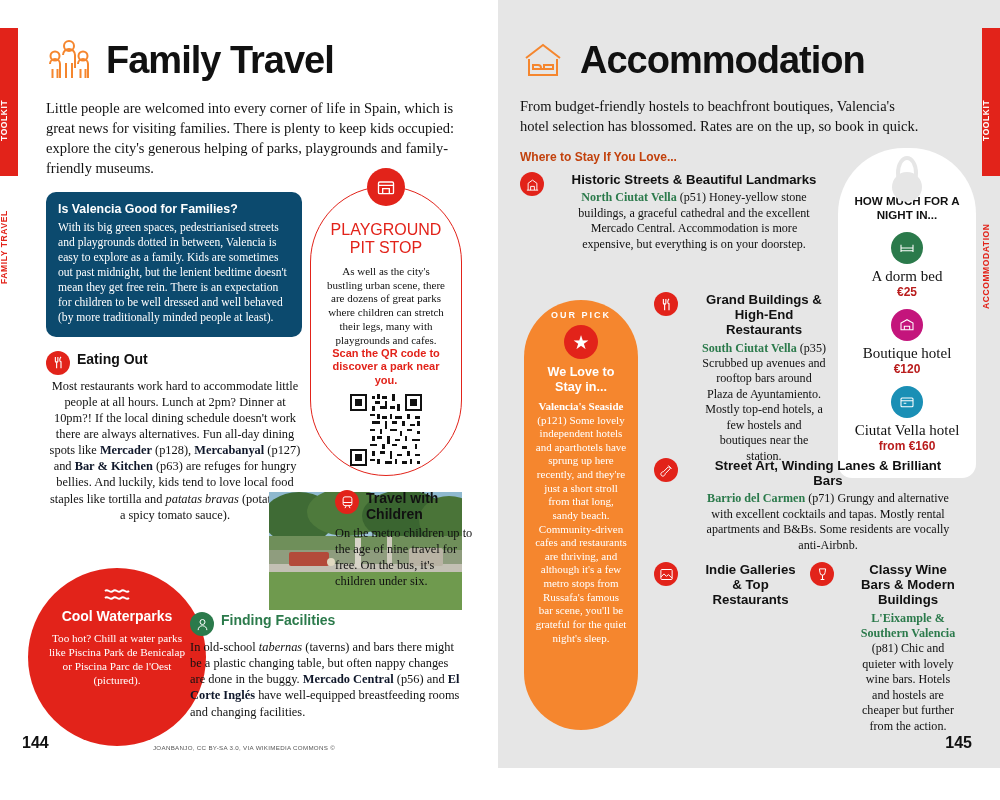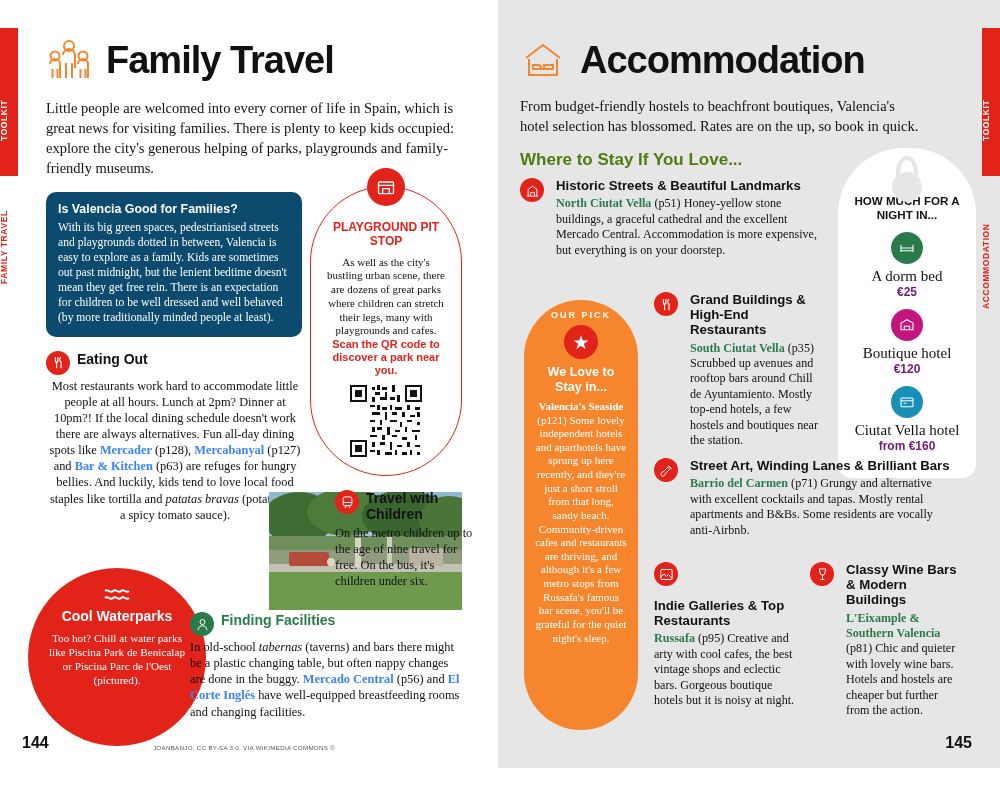--- a/index.html
+++ b/index.html
@@ -54,21 +54,21 @@
   }
   .title-icon { width:46px; height:44px; flex:0 0 46px; }
 
   .intro {
     font-size:14.5px; line-height:1.38; color:#111; margin:16px 0 0 0;
   }
   .page-right .intro { margin-top:14px; }
 
   .section-heading {
     font-family:"Liberation Sans", sans-serif;
-    font-weight:bold; color:#4d7c0f; font-size:17px; margin:14px 0 8px 0;
+    font-weight:bold; color:#c2410c; font-size:12px; margin:14px 0 8px 0;
   }
 
   
   .orange-box {
     background:#0c4a6e; color:#fff; border-radius:10px;
     padding:9px 12px 11px 12px; width:256px;
     font-size:11.6px; line-height:1.29;
   }
   .orange-box h3 {
     font-family:"Liberation Sans", sans-serif;
@@ -83,21 +83,21 @@
     font-size:11px; line-height:1.25; color:#111;
     background:#fff;
   }
   .pitstop .badge {
     position:absolute; left:50%; top:-19px; transform:translateX(-50%);
     width:38px; height:38px; border-radius:50%;
     background:#e2231a; display:flex; align-items:center; justify-content:center;
   }
   .pitstop h4 {
     font-family:"Liberation Sans", sans-serif; color:#e2231a;
-    font-size:12px; margin:0 0 7px 0; line-height:1.15; font-weight:bold;text-align:center;
+    font-size:16px; margin:0 0 7px 0; line-height:1.15; font-weight:normal;text-align:center;
   }
   .pitstop .cta {
     font-family:"Liberation Sans", sans-serif; color:#e2231a;
     font-weight:bold; font-size:11px; line-height:1.2; margin-top:0; display:block;
   }
   .qr { width:72px; height:72px; margin:7px auto 0; background:#fff; }
 
   .subhead {
     font-family:"Liberation Sans", sans-serif; font-weight:bold;
     font-size:14px; color:#111; margin:0;
@@ -106,21 +106,21 @@
   .icon-head { display:flex; gap:7px; align-items:flex-start; }
   .circ {
     width:24px; height:24px; border-radius:50%;
     display:flex; align-items:center; justify-content:center;
     flex:0 0 24px;
   }
   .circ.red { background:#e2231a; }
   .circ.green { background:#2b7a4b; }
 
   .body-text { font-size:12.4px; line-height:1.3; color:#111; }
-  .lnk { color:#3b82f6; font-weight:bold; }
+  .lnk { color:#0f172a; font-weight:bold; }
   .lnk-green { color:#2b7a4b; font-weight:bold; }
 
   .red-circle {
     position:absolute; left:28px; top:568px;
     width:178px; height:178px; border-radius:50%;
     background:#e2231a; color:#fff; text-align:center;
     padding:40px 20px 0 20px;
     font-size:11.2px; line-height:1.26;
   }
   .red-circle h4 {
@@ -139,21 +139,21 @@
     font-family:"Liberation Sans", sans-serif; font-size:16px;
     font-weight:bold; color:#111;
   }
   .credit {
     position:absolute; bottom:17px; left:50%; transform:translateX(-50%);
     font-family:"Liberation Sans", sans-serif; font-size:6.2px; color:#555;
     letter-spacing:0.3px; white-space:nowrap;
   }
 
   
-  .stay-item { display:flex; gap:12px; margin-bottom:10px; }
+  .stay-item { display:flex; gap:24px; margin-bottom:10px;text-align:center; }
   .stay-item h4 {
     font-family:"Liberation Sans", sans-serif; font-size:13.2px;
     margin:0 0 3px 0; font-weight:bold; color:#111; line-height:1.15;
   }
   .stay-body { font-size:12.1px; line-height:1.28; color:#111; }
 
   .ourpick {
     position:absolute; left:36px; top:300px;
     width:114px; height:430px; border-radius:57px;
     background:#f5862e; color:#fff; text-align:center;
@@ -196,21 +196,21 @@
   .price-row { margin-bottom:9px; }
   .price-row .pc {
     width:32px; height:32px; border-radius:50%; margin:0 auto 3px;
     display:flex; align-items:center; justify-content:center;
   }
   .price-row .pl {
     font-size:15px; color:#111; line-height:1.2;
   }
   .price-row .pv {
     font-family:"Liberation Sans", sans-serif; font-weight:bold;
-    color:#701a75; font-size:12px; line-height:1.25;
+    color:#b91c1c; font-size:12px; line-height:1.25;
   }
 </style>
 </head>
 <body>
 
 <div class="spread">
 
   <div class="page-left">
 
     <div class="tab-red" style="top:28px;height:148px;"></div>
@@ -488,52 +488,49 @@
 
     <div class="stay-item" style="position:absolute; left:166px; top:292px; width:172px;">
       <span class="circ red">
         <svg viewBox="0 0 24 24" width="15" height="15" fill="none" stroke="#fff" stroke-width="1.8">
           <path d="M7 3v7a2 2 0 004 0V3M9 10v11M16 3c-1.5 1.5-2 3-2 5s.6 3 2 3v10"></path>
         </svg>
       </span>
       <div>
         <h4>Grand Buildings &amp; High-End Restaurants</h4>
         <div class="stay-body">
-          <span class="lnk-green">South Ciutat Vella</span><span> (p35)</span><span> Scrubbed up avenues and rooftop bars around Chill de Ayuntamiento. Mostly top-end hotels, a few hostels and boutiques near the station.</span>
+          <span class="lnk-green">South Ciutat Vella</span><span> (p35)</span><span> Scrubbed up avenues and rooftop bars around Plaza de Ayuntamiento. Mostly top-end hotels, a few hostels and boutiques near the station.</span>
         </div>
       </div>
     </div>
 
     <div class="stay-item" style="position:absolute; left:166px; top:458px; width:300px;">
       <span class="circ red">
         <svg viewBox="0 0 24 24" width="15" height="15" fill="none" stroke="#fff" stroke-width="1.6">
           <path d="M6 21c-2 0-3-1.6-3-3.5S5 14 7 14l8-8 3 3-8 8c0 2-2 4-4 4z"></path>
             <path d="M15 4l5 5"></path>
         </svg>
       </span>
       <div>
         <h4>Street Art, Winding Lanes &amp; Brilliant Bars</h4>
         <div class="stay-body">
           <span class="lnk-green">Barrio del Carmen</span><span> (p71)</span><span> Grungy and alternative with excellent cocktails and tapas. Mostly rental apartments and B&amp;Bs. Some residents are vocally anti-Airbnb.</span>
         </div>
       </div>
     </div>
 
-    <div class="stay-item" style="position:absolute; left:166px; top:562px; width:145px;flex-direction:column;">
+    <div class="stay-item" style="position:absolute; left:166px; top:562px; width:145px;">
       <span class="circ red">
         <svg viewBox="0 0 24 24" width="15" height="15" fill="none" stroke="#fff" stroke-width="1.6">
           <rect x="3" y="4" width="18" height="16" rx="1.5"></rect>
             <path d="M3 16l5-5 4 4 3-3 6 6"></path>
         </svg>
       </span>
       <div>
         <h4>Indie Galleries &amp; Top Restaurants</h4>
-        <div class="stay-body">
-          <span class="lnk-green">Russafa</span><span> (p95)</span><span> Creative and arty with cool cafes, the best vintage shops and eclectic bars. Gorgeous boutique hotels but it is noisy at night.</span>
-        </div>
       </div>
     </div>
 
     <div class="stay-item" style="position:absolute; left:322px; top:562px; width:148px;">
       <span class="circ red">
         <svg viewBox="0 0 24 24" width="15" height="15" fill="none" stroke="#fff" stroke-width="1.6">
           <path d="M7 3h10l-1 6a4 4 0 01-8 0zM12 13v7M9 20h6"></path>
         </svg>
       </span>
       <div>

